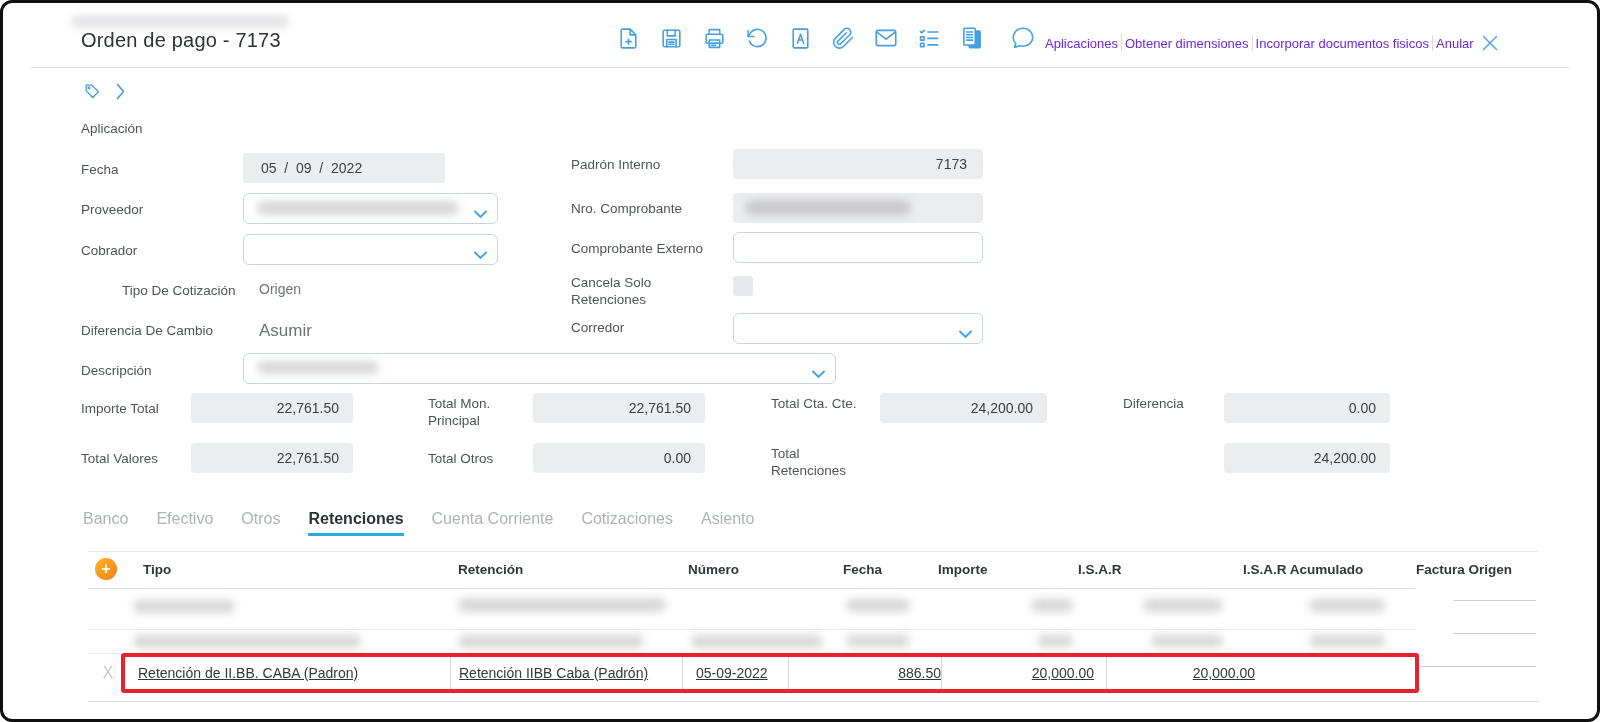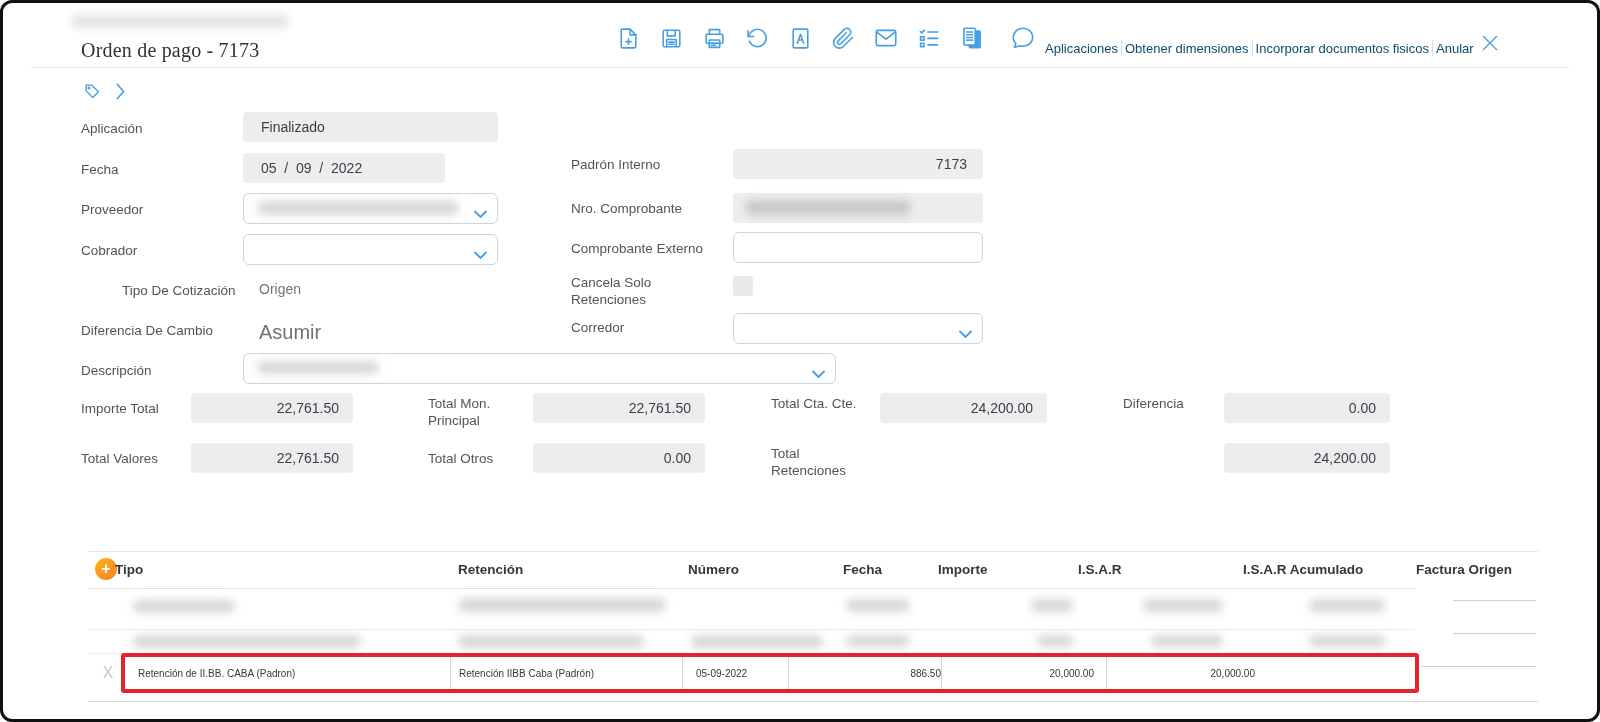--- a/index.html
+++ b/index.html
@@ -10,50 +10,50 @@
   }
   .abs{position:absolute;}
   .title{font-size:20px;color:#2f3337;letter-spacing:.2px;font-weight:500;}
   .blob{position:absolute;background:#d7d7d7;border-radius:7px;filter:blur(4px);}
   .blob.light{background:#e3e3e5;}
   .blob.dark{background:#c8c8ca;}
   .hdiv{position:absolute;height:1px;background:#e0e0e0;}
   .vsep{width:1px;height:16px;background:#d9dde0;}
   .toolbar{display:flex;align-items:center;gap:17px;}
   .tbtn{width:26px;height:26px;display:flex;align-items:center;justify-content:center;cursor:pointer;}
-  .links{display:flex;align-items:flex-end;gap:3px;font-size:13px;color:#0c4a6e;white-space:nowrap;}
+  .links{display:flex;align-items:center;gap:3px;font-size:13px;color:#6d28d9;white-space:nowrap;}
   .links .lnk{cursor:pointer;}
   .flabel{font-size:13.5px;color:#50545a;line-height:17px;}
   .gfield{position:absolute;background:#ecedef;border-radius:4px;height:30px;line-height:30px;font-size:14px;color:#3b3f43;box-sizing:border-box;}
   .wfield{position:absolute;background:#fff;border:1px solid #c9d5de;border-radius:6px;height:31px;box-sizing:border-box;}
   .chev{position:absolute;right:10px;top:11px;}
   .tabs{position:absolute;left:80px;top:507px;display:flex;gap:28px;font-size:16px;color:#aeb2b6;}
   .tab{padding-bottom:8px;cursor:pointer;white-space:nowrap;}
   .tab.active{color:#2e3236;font-weight:600;border-bottom:3px solid #29ace3;padding-bottom:5px;}
   .th{position:absolute;font-size:13.5px;font-weight:600;color:#33373b;white-space:nowrap;}
   .plusbtn{position:absolute;left:92px;top:555px;width:22px;height:22px;border-radius:50%;
     background:linear-gradient(135deg,#ffb321,#f57f1e);color:#fff;font-size:16px;font-weight:700;
     display:flex;align-items:center;justify-content:center;cursor:pointer;line-height:1;}
   .hrow{position:absolute;left:118px;top:650px;width:1298px;height:40px;box-sizing:border-box;
     border:4px solid #e8212e;border-radius:3px;background:#fff;display:flex;align-items:stretch;}
-  .hcell{box-sizing:border-box;border-right:1px solid #d8d8d8;font-size:10px;color:#34383c;
-    display:flex;align-items:center;white-space:nowrap;overflow:hidden;}
+  .hcell{box-sizing:border-box;border-right:1px solid #d8d8d8;font-size:14px;color:#34383c;
+    display:flex;align-items:center;white-space:nowrap;overflow:hidden;text-decoration:underline;}
   .hcell.last{border-right:none;}
   .hcell.num{justify-content:flex-end;}
   .xbtn{position:absolute;left:92px;top:657px;width:26px;height:26px;color:#c6c6c6;font-size:16px;
     display:flex;align-items:center;justify-content:center;cursor:pointer;}
   .checkbox{position:absolute;width:20px;height:20px;background:#e8e9eb;border-radius:3px;}
 </style>
 </head>
 <body>
 
 <div class="frame">
 
   <div class="blob light" style="left:68px;top:12px;width:218px;height:13px;"></div>
-  <div class="abs title" style="left:78px;top:36px;font-family:Liberation Serif, serif;">Orden de pago - 7173</div>
+  <div class="abs title" style="left:78px;top:26px;">Orden de pago - 7173</div>
   <div class="hdiv" style="left:28px;right:28px;top:64px;"></div>
 
   <div class="abs toolbar" style="left:612px;top:22px;">
     <span class="tbtn">
       <svg width="25" height="25" viewBox="0 0 24 24" fill="none" stroke="#459fe5" stroke-width="1.5" stroke-linecap="round" stroke-linejoin="round">
           <path d="M13.5 3H6a1 1 0 0 0-1 1v16a1 1 0 0 0 1 1h12a1 1 0 0 0 1-1V8.5z"></path>
           <path d="M13.5 3v5.5H19"></path>
           <path d="M12 12.5v5M9.5 15h5"></path>
         </svg>
     </span>
@@ -143,21 +143,20 @@
         </svg>
     </span>
     <span>
       <svg width="9" height="17" viewBox="0 0 9 17" fill="none" stroke="#459fe5" stroke-width="1.7" stroke-linecap="round" stroke-linejoin="round">
           <path d="M1.5 1.5L7.5 8.5L1.5 15.5"></path>
         </svg>
     </span>
   </div>
 
   <div class="abs flabel" style="left:78px;top:117px;">Aplicación</div>
-  <div class="gfield" style="left:240px;top:109px;width:255px;padding-left:18px;">Finalizado</div>
 
   <div class="abs flabel" style="left:78px;top:158px;">Fecha</div>
   <div class="gfield" style="left:240px;top:150px;width:202px;padding-left:18px;white-space:pre;">05  /  09  /  2022</div>
 
   <div class="abs flabel" style="left:78px;top:198px;">Proveedor</div>
   <div class="wfield" style="left:240px;top:190px;width:255px;">
     <span class="chev"><svg width="13" height="9" viewBox="0 0 13 9" fill="none" stroke="#3e9ee8" stroke-width="1.8" stroke-linecap="round">
           <path d="M1 1.5l5.5 5.5L12 1.5"></path>
         </svg></span>
   </div>
@@ -167,21 +166,21 @@
   <div class="wfield" style="left:240px;top:231px;width:255px;">
     <span class="chev"><svg width="13" height="9" viewBox="0 0 13 9" fill="none" stroke="#3e9ee8" stroke-width="1.8" stroke-linecap="round">
           <path d="M1 1.5l5.5 5.5L12 1.5"></path>
         </svg></span>
   </div>
 
   <div class="abs flabel" style="left:78px;top:279px;margin-left:41px;">Tipo De Cotización</div>
   <div class="abs" style="left:256px;top:278px;font-size:14px;color:#6f7377;">Origen</div>
 
   <div class="abs flabel" style="left:78px;top:319px;">Diferencia De Cambio</div>
-  <div class="abs" style="left:256px;top:318px;font-size:20px;color:#6f7377;">Asumir</div>
+  <div class="abs" style="left:256px;top:318px;font-size:17px;color:#6f7377;">Asumir</div>
 
   <div class="abs flabel" style="left:78px;top:359px;">Descripción</div>
   <div class="wfield" style="left:240px;top:350px;width:593px;">
     <span class="chev"><svg width="13" height="9" viewBox="0 0 13 9" fill="none" stroke="#3e9ee8" stroke-width="1.8" stroke-linecap="round">
           <path d="M1 1.5l5.5 5.5L12 1.5"></path>
         </svg></span>
   </div>
   <div class="blob" style="left:254px;top:358px;width:122px;height:13px;"></div>
 
   <div class="abs flabel" style="left:568px;top:153px;">Padrón Interno</div>
@@ -219,26 +218,35 @@
   <div class="abs flabel" style="left:78px;top:447px;width:104px;">Total Valores</div>
   <div class="gfield" style="left:188px;top:440px;width:162px;padding-right:14px;text-align:right;">22,761.50</div>
 
   <div class="abs flabel" style="left:425px;top:447px;width:88px;">Total Otros</div>
   <div class="gfield" style="left:530px;top:440px;width:172px;padding-right:14px;text-align:right;">0.00</div>
 
   <div class="abs flabel" style="left:768px;top:442px;width:80px;">Total Retenciones</div>
 
   <div class="gfield" style="left:1221px;top:440px;width:166px;padding-right:14px;text-align:right;">24,200.00</div>
 
+  <div class="tabs">
+    <div class="tab">Banco</div>
+    <div class="tab">Efectivo</div>
+    <div class="tab">Otros</div>
+    <div class="tab active">Retenciones</div>
+    <div class="tab">Cuenta Corriente</div>
+    <div class="tab">Cotizaciones</div>
+    <div class="tab">Asiento</div>
+  </div>
 
   <div class="hdiv" style="left:85px;width:1450px;top:548px;background:#e7e7e7;"></div>
 
   <div class="plusbtn">+</div>
 
-  <div class="th" style="left:112px;top:559px;">Tipo</div>
+  <div class="th" style="left:140px;top:559px;">Tipo</div>
   <div class="th" style="left:455px;top:559px;">Retención</div>
   <div class="th" style="left:685px;top:559px;">Número</div>
   <div class="th" style="left:840px;top:559px;">Fecha</div>
   <div class="th" style="left:935px;top:559px;">Importe</div>
   <div class="th" style="left:1075px;top:559px;">I.S.A.R</div>
   <div class="th" style="left:1240px;top:559px;">I.S.A.R Acumulado</div>
   <div class="th" style="left:1413px;top:559px;">Factura Origen</div>
 
   <div class="hdiv" style="left:85px;width:1327px;top:585px;"></div>
 

